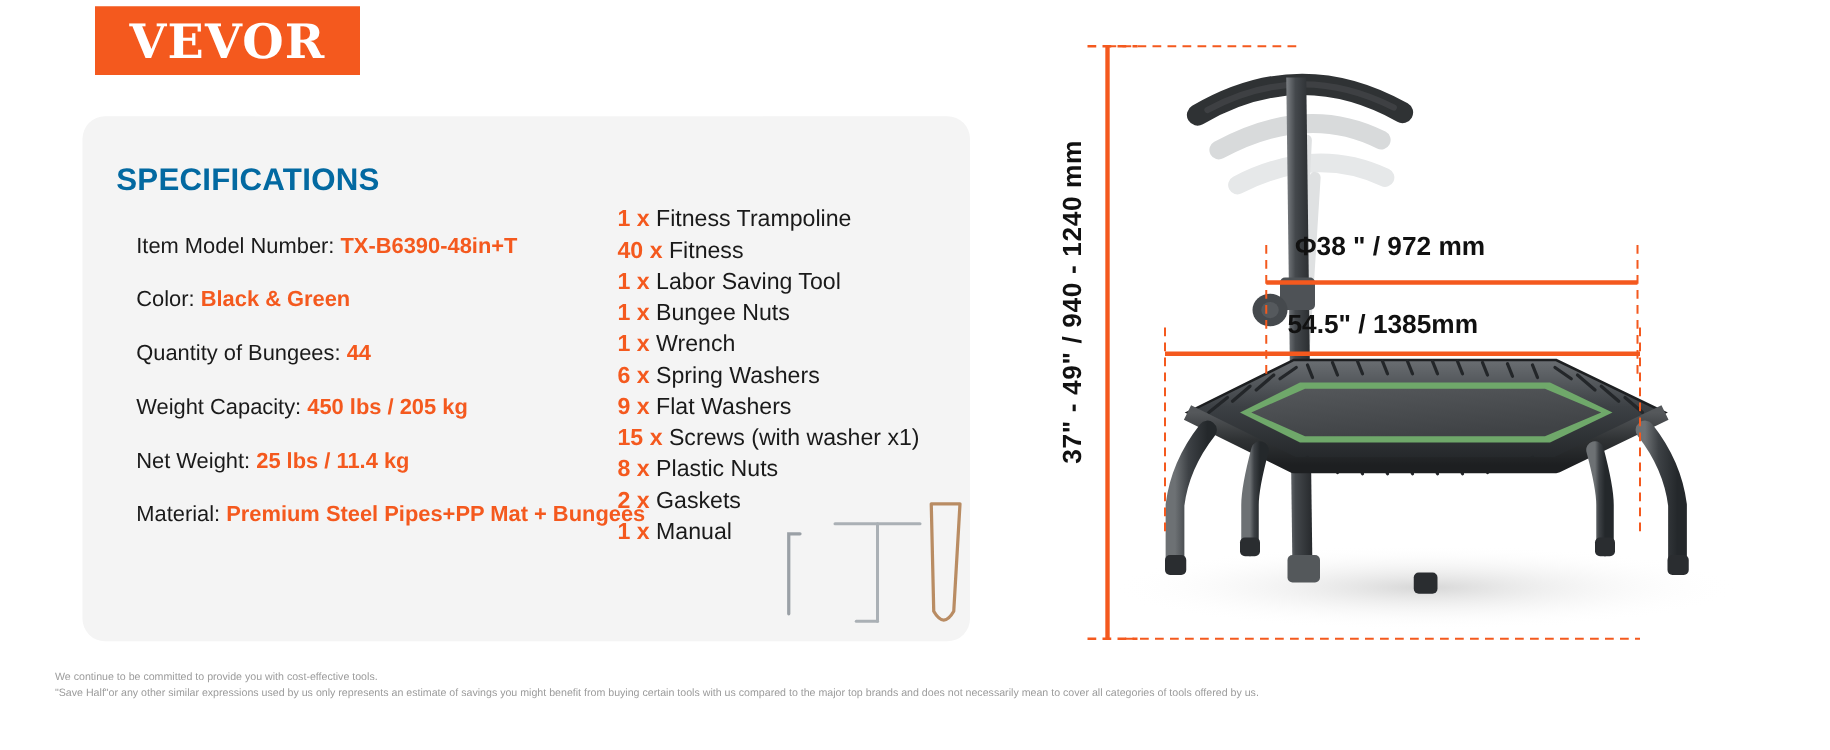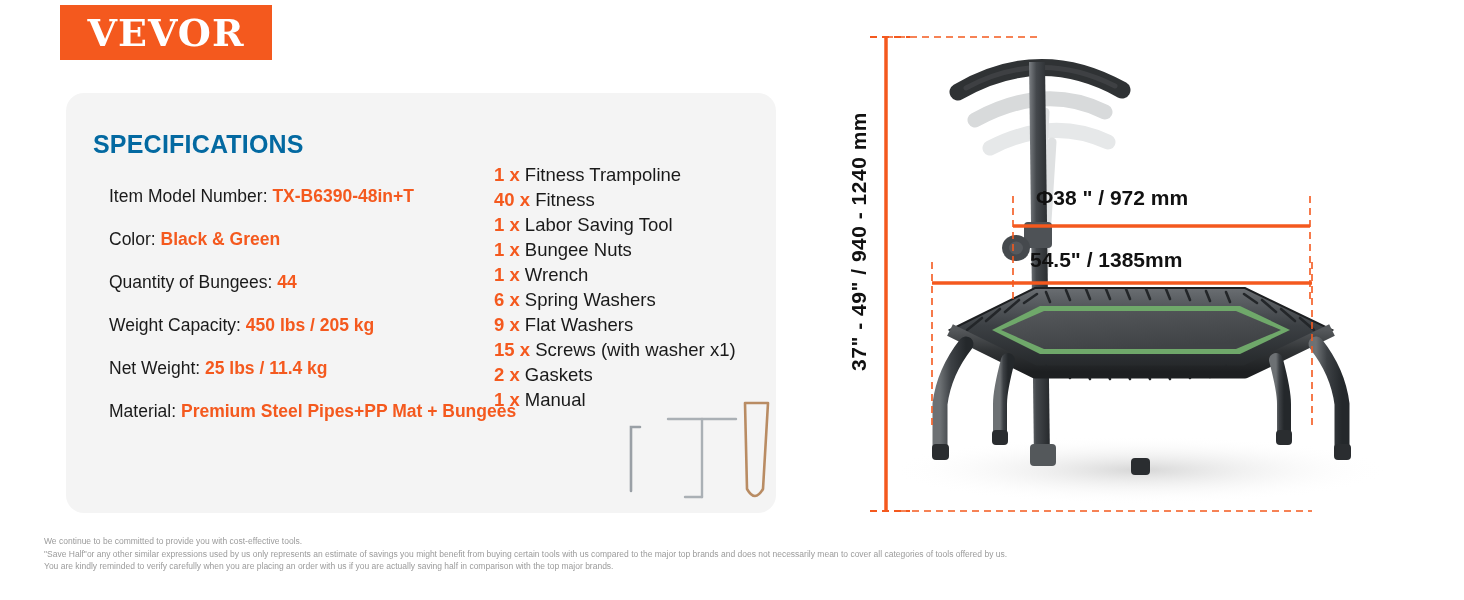--- a/index.html
+++ b/index.html
@@ -12,21 +12,21 @@
     height: 600px;
     position: relative;
     overflow: hidden;
     font-family: "Liberation Sans", sans-serif;
     -webkit-font-smoothing: antialiased;
   }
 
   
   #brand-logo {
     position: absolute;
-    left: 60px;
+    left: 76px;
     top: 5px;
     width: 212px;
     height: 55px;
     background: #F4591E;
     display: flex;
     align-items: center;
     justify-content: center;
   }
   #brand-logo .wordmark {
     color: #ffffff;
@@ -170,20 +170,21 @@
   <div id="package-column">
     <div id="package-list">
         <div class="pkg-row"><span class="pkg-qty">1 x </span><span>Fitness Trampoline</span></div>
         <div class="pkg-row"><span class="pkg-qty">40 x </span><span>Fitness</span></div>
         <div class="pkg-row"><span class="pkg-qty">1 x </span><span>Labor Saving Tool</span></div>
         <div class="pkg-row"><span class="pkg-qty">1 x </span><span>Bungee Nuts</span></div>
         <div class="pkg-row"><span class="pkg-qty">1 x </span><span>Wrench</span></div>
         <div class="pkg-row"><span class="pkg-qty">6 x </span><span>Spring Washers</span></div>
         <div class="pkg-row"><span class="pkg-qty">9 x </span><span>Flat Washers</span></div>
         <div class="pkg-row"><span class="pkg-qty">15 x </span><span>Screws (with washer x1)</span></div>
+        <div class="pkg-row"><span class="pkg-qty">8 x </span><span>Plastic Nuts</span></div>
         <div class="pkg-row"><span class="pkg-qty">2 x </span><span>Gaskets</span></div>
         <div class="pkg-row"><span class="pkg-qty">1 x </span><span>Manual</span></div>
       </div>
   </div>
 
   <svg id="tool-illustrations" viewBox="0 0 160 118">
 
     <g fill="none" stroke="#9aa0a6" stroke-width="2.6" stroke-linecap="round">
       <path d="M28 34 L19 34 L19 98"></path>
     </g>
@@ -344,14 +345,13 @@
       <line x1="92" y1="262" x2="92" y2="430" stroke="#F4591E" stroke-width="1.6" stroke-dasharray="7 5"></line>
       <line x1="472" y1="262" x2="472" y2="430" stroke="#F4591E" stroke-width="1.6" stroke-dasharray="7 5"></line>
       <line x1="60" y1="511" x2="472" y2="511" stroke="#F4591E" stroke-width="1.6" stroke-dasharray="7 5"></line>
     </g>
   </svg>
 </div>
 
 <div id="disclaimer">
     <div>We continue to be committed to provide you with cost-effective tools.</div>
     <div>"Save Half"or any other similar expressions used by us only represents an estimate of savings you might benefit from buying certain tools with us compared to the major top brands and does not necessarily mean to cover all categories of tools offered by us.</div>
-    <div>You are kindly reminded to verify carefully when you are placing an order with us if you are actually saving half in comparison with the top major brands.</div>
   </div>
 
 </body></html>

